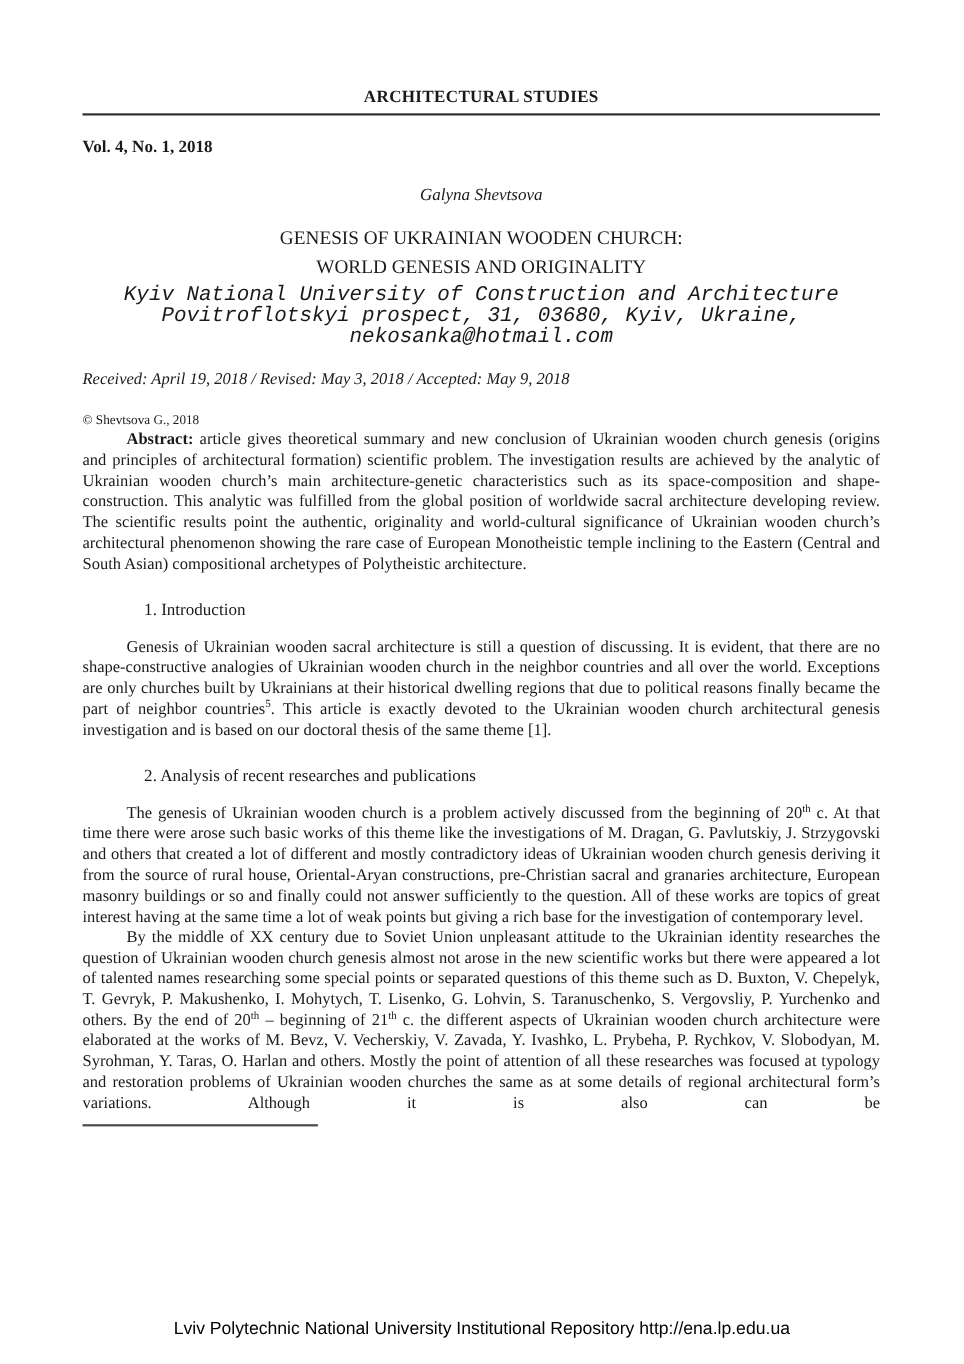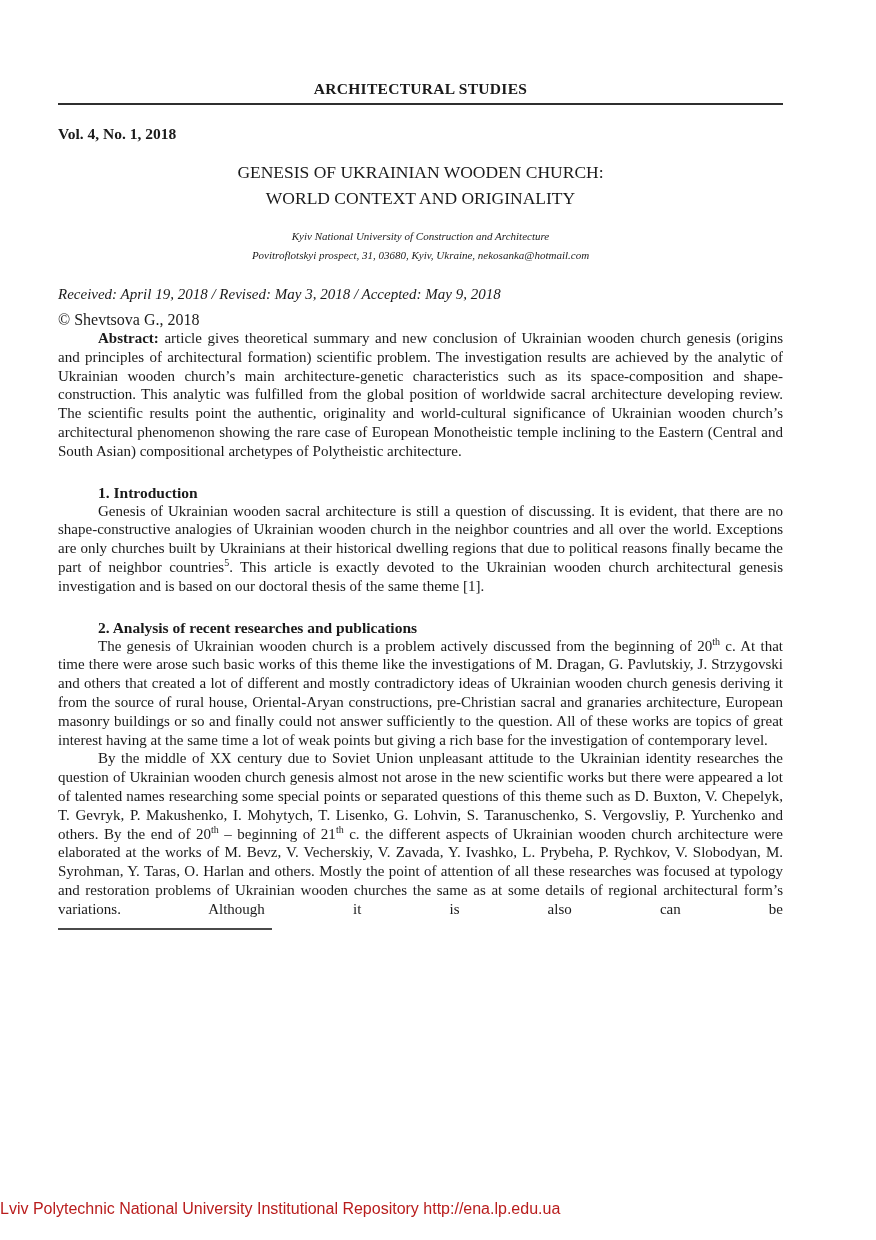--- a/index.html
+++ b/index.html
@@ -12,21 +12,21 @@
     width: 876px;
     height: 1240px;
     margin: 0 auto;
     background: #ffffff;
     overflow: hidden;
     font-family: "Liberation Serif", "DejaVu Serif", serif;
     color: #1a1a1a;
   }
   .content {
     position: absolute;
-    left: 58px;
+    left: 75px;
     top: 80px;
     width: 725px;
   }
   .journal-header {
     text-align: center;
     font-weight: bold;
     font-size: 15.5px;
     line-height: 18px;
     letter-spacing: 0.3px;
     border-bottom: 2px solid #2f2f2f;
@@ -46,50 +46,51 @@
     line-height: 19px;
   }
   .paper-title {
     margin-top: 16px;
     text-align: center;
     font-weight: normal;
     font-size: 17.5px;
     line-height: 26px;
   }
   .affiliation {
-    margin-top: 16px;
+    margin-top: 4px;
     text-align: center;
     font-style: italic;
-    font-size: 11px;
+    font-size: 19px;
     line-height: 19px;
+    font-family: Liberation Mono, monospace;
   }
   .dates-line {
     margin-top: 20px;
     font-style: italic;
     font-size: 15px;
     line-height: 19px;
   }
   .copyright-line {
-    margin-top: 6px;
-    font-size: 16px;
+    margin-top: 17px;
+    font-size: 12px;
     line-height: 19px;
   }
   p.body-par {
     margin: 0;
     font-size: 15px;
     line-height: 18.8px;
     text-align: justify;
     text-indent: 40px;
   }
   .abstract-par { margin-top: 18px; line-height: 18.5px; }
   .keywords-par { margin-top: 11px; line-height: 18.5px; }
   .section-heading {
-    margin: 0;
+    margin: 16px;
     margin-top: 22px;
-    font-weight: bold;
+    font-weight: normal;
     font-size: 15.5px;
     line-height: 19px;
     text-indent: 40px;
   }
   .intro-par { margin-top: 12px; line-height: 19.3px; font-family: Liberation Serif, serif; }
   .s2-par1 { margin-top: 8px; line-height: 19.3px; }
   .s2-par2 { line-height: 19.3px; text-align-last: justify; }
   sup {
     font-size: 10px;
     line-height: 0;
@@ -108,40 +109,41 @@
     margin: 0;
     font-size: 13px;
     line-height: 17px;
     text-indent: 40px;
   }
   .repo-footer {
     position: absolute;
     left: 0;
     bottom: 22px;
     width: 100%;
-    text-align: left;
+    text-align: center;
     font-family: "Liberation Sans", "DejaVu Sans", sans-serif;
     font-size: 16px;
-    color: #b91c1c;
+    color: #000000;
   }
 </style>
 </head>
 <body>
 
 <div class="page">
   <div class="content">
 
     <div class="journal-header">ARCHITECTURAL STUDIES</div>
 
     <div class="vol-line">Vol. 4, No. 1, 2018</div>
 
+    <div class="author-line">Galyna Shevtsova</div>
 
     <div class="paper-title">
       <div>GENESIS OF UKRAINIAN WOODEN CHURCH:</div>
-      <div>WORLD CONTEXT AND ORIGINALITY</div>
+      <div>WORLD GENESIS AND ORIGINALITY</div>
     </div>
 
     <div class="affiliation">
       <div>Kyiv National University of Construction and Architecture</div>
       <div>Povitroflotskyi prospect, 31, 03680, Kyiv, Ukraine, nekosanka@hotmail.com</div>
     </div>
 
     <div class="dates-line">Received: April 19, 2018 / Revised: May 3, 2018 / Accepted: May 9, 2018</div>
 
     <div class="copyright-line">© Shevtsova G., 2018</div>

